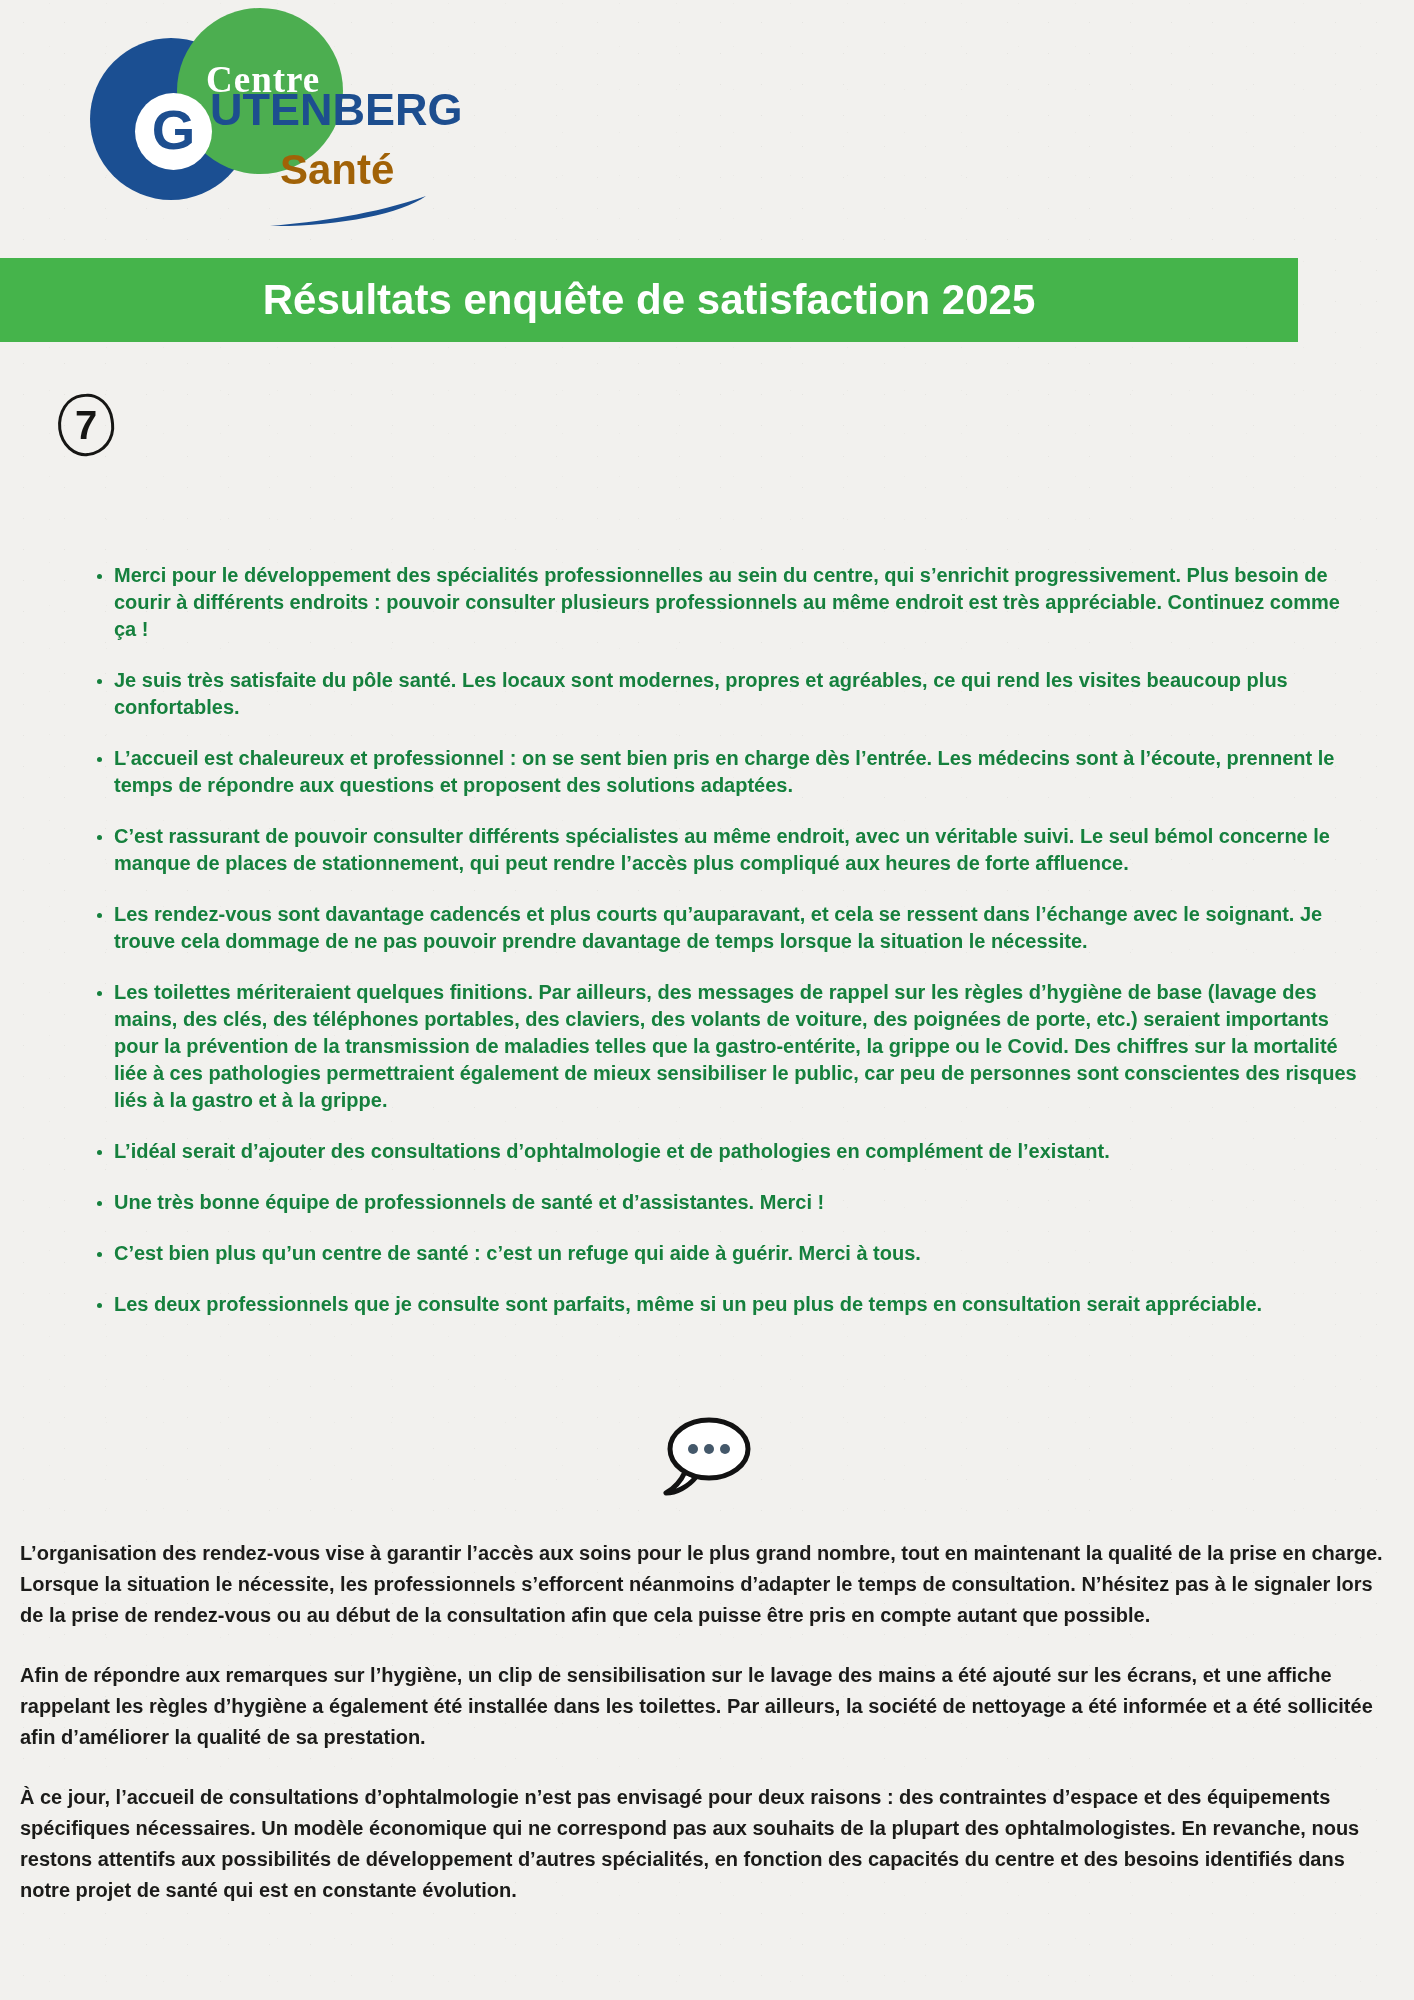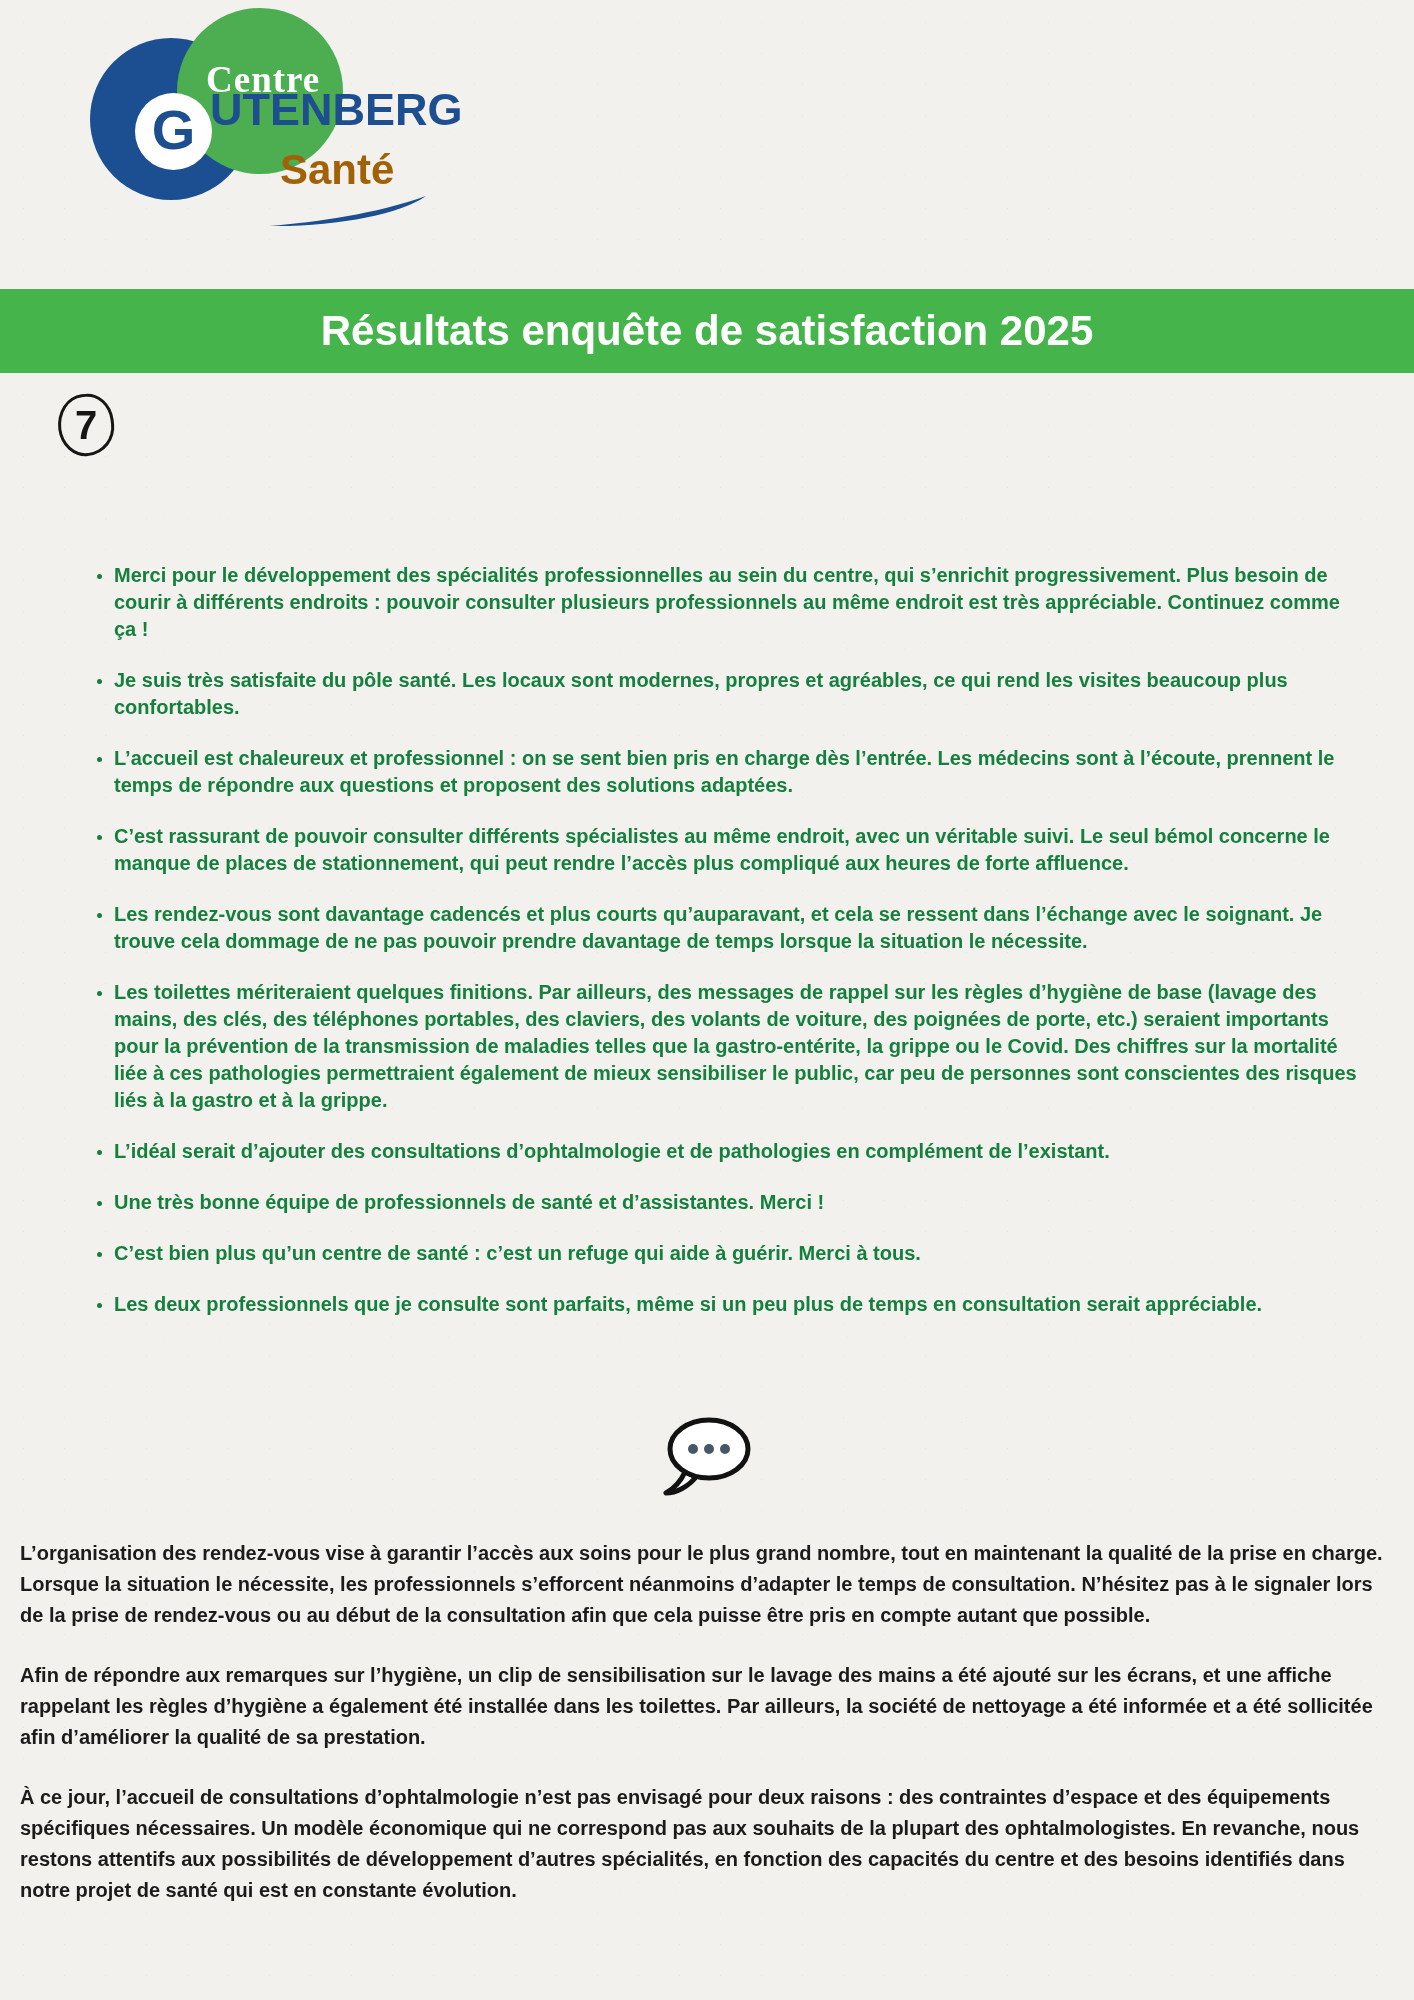--- a/index.html
+++ b/index.html
@@ -37,22 +37,22 @@
   .logo-g { font-size: 56px; font-weight: 800; color: #1d4e8f; line-height: 1; padding-bottom: 4px; }
   .logo-centre { position: absolute; left: 206px; top: 58px; font-size: 37px; font-weight: 700;
                  color: #ffffff; letter-spacing: 1px; font-family: Liberation Serif, serif; }
   .logo-utenberg { position: absolute; left: 210px; top: 84px; font-size: 45px; font-weight: 800;
                    color: #1d4e8f; letter-spacing: 0px; }
   .logo-sante { position: absolute; left: 280px; top: 146px; font-size: 42px; font-weight: 700;
                 color: #a16207; }
   .logo-swoosh { position: absolute; left: 266px; top: 194px; }
 
   
-  .banner { position: absolute; top: 258px; left: 0; width: 1414px; height: 84px;
-            background: #45b44b; z-index: 1; display: flex; align-items: center; justify-content: center; margin-top: 31px; }
+  .banner { position: absolute; top: 258px; left: 0; width: 1298px; height: 84px;
+            background: #45b44b; z-index: 1; display: flex; align-items: center; justify-content: center; }
   .banner h1 { color: #ffffff; font-size: 42px; font-weight: 800; letter-spacing: 0; }
 
   
   .question { position: absolute; top: 392px; left: 58px; width: 1100px; z-index: 1; }
   .q-badge { position: absolute; left: 0; top: 2px; width: 56px; height: 62px;
              border: 3.5px solid #161614; border-radius: 52% 48% 55% 50% / 55% 50% 50% 52%;
              transform: rotate(-7deg);
              display: flex; align-items: center; justify-content: center; background: transparent; }
   .q-badge span { font-size: 40px; font-weight: 700; transform: rotate(7deg); color: #161614; }
   .q-heading { margin-left: 80px; width: 900px; font-size: 31px; font-weight: 700;

